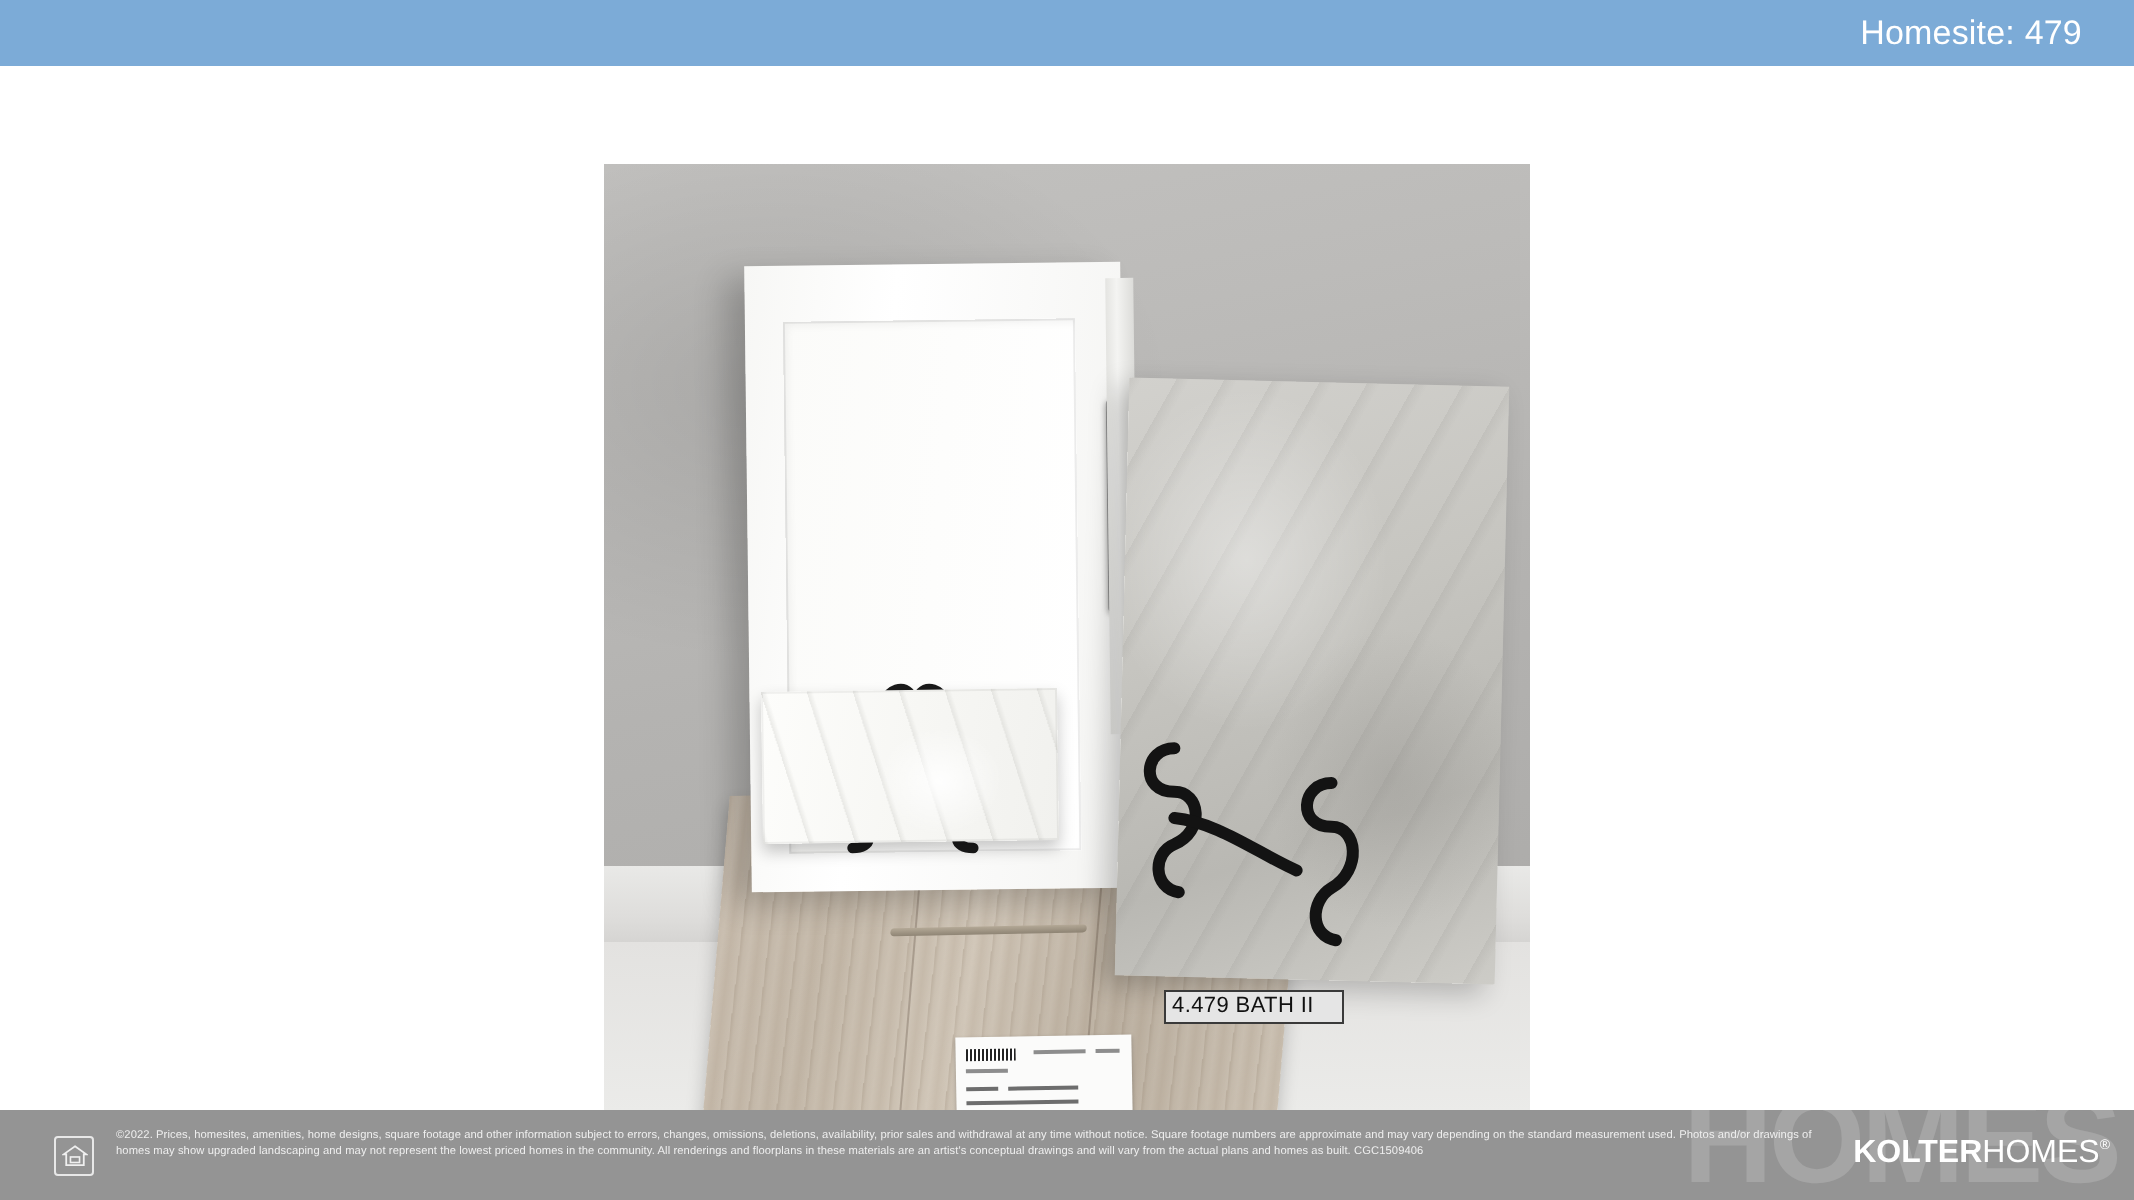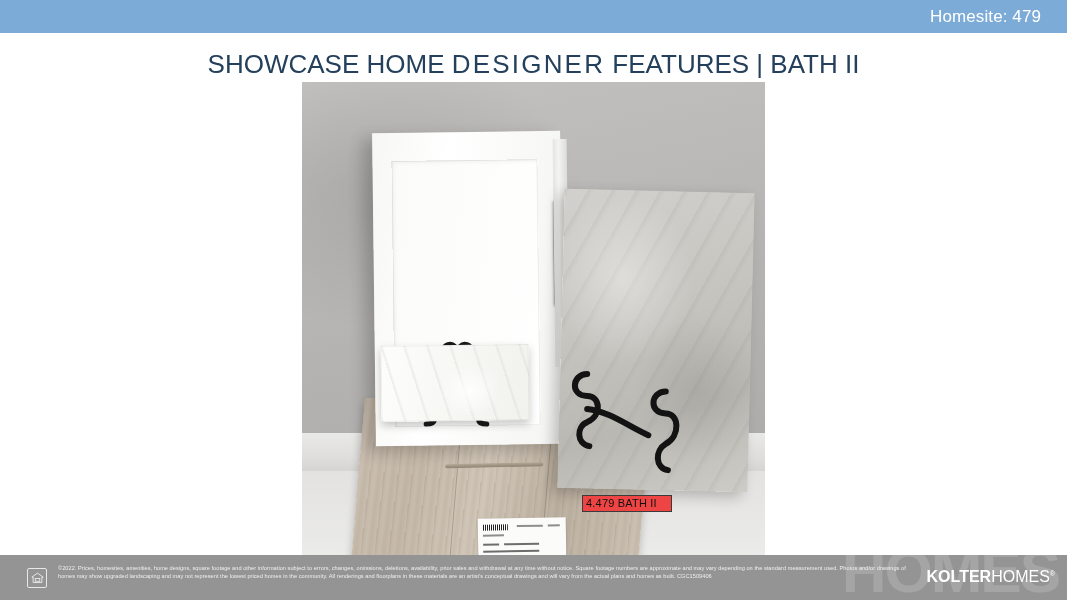--- a/index.html
+++ b/index.html
@@ -151,21 +151,21 @@
   .sticker .l1 { left:44%; top:18%; width:30%; }
   .sticker .l2 { left:80%; top:18%; width:13%; }
   .sticker .l3 { left:6%; top:40%; width:24%; }
   .sticker .l4 { left:6%; top:62%; width:18%; background:#6d6d6d; }
   .sticker .l5 { left:29%; top:62%; width:40%; background:#6d6d6d; }
   .sticker .l6 { left:6%; top:80%; width:63%; background:#6d6d6d; }
 
   
   .caption {
     position:absolute; left:582px; top:495px;
-    background:#ef4444; border:1px solid #3a3a3a;
+    background:#e5e5e5; border:1px solid #3a3a3a;
     padding:1px 14px 2px 3px;
     font-size:11px; color:#111; letter-spacing:.2px; white-space:nowrap;
   }
 
   
   .footer {
     position:absolute; left:0; bottom:0; width:1067px; height:45px;
     background:#949494; overflow:hidden;
   }
   .footer-watermark {
@@ -194,23 +194,20 @@
 </style>
 </head>
 <body>
 
 <div class="page">
 
   <div class="header">
     <div class="header-title">Homesite: 479</div>
   </div>
 
-  <div class="slide-title">
-    <span>SHOWCASE HOME </span><span class="sp">DESIGNER</span><span> FEATURES </span><span class="pipe">| BATH II</span>
-  </div>
 
   <div class="photo">
     <div class="wall"></div>
     <div class="ledge"></div>
     <div class="floor"></div>
 
     <div class="wood">
       <div class="wood-seam a"></div>
       <div class="wood-seam b"></div>
       <div class="wood-dowel"></div>

